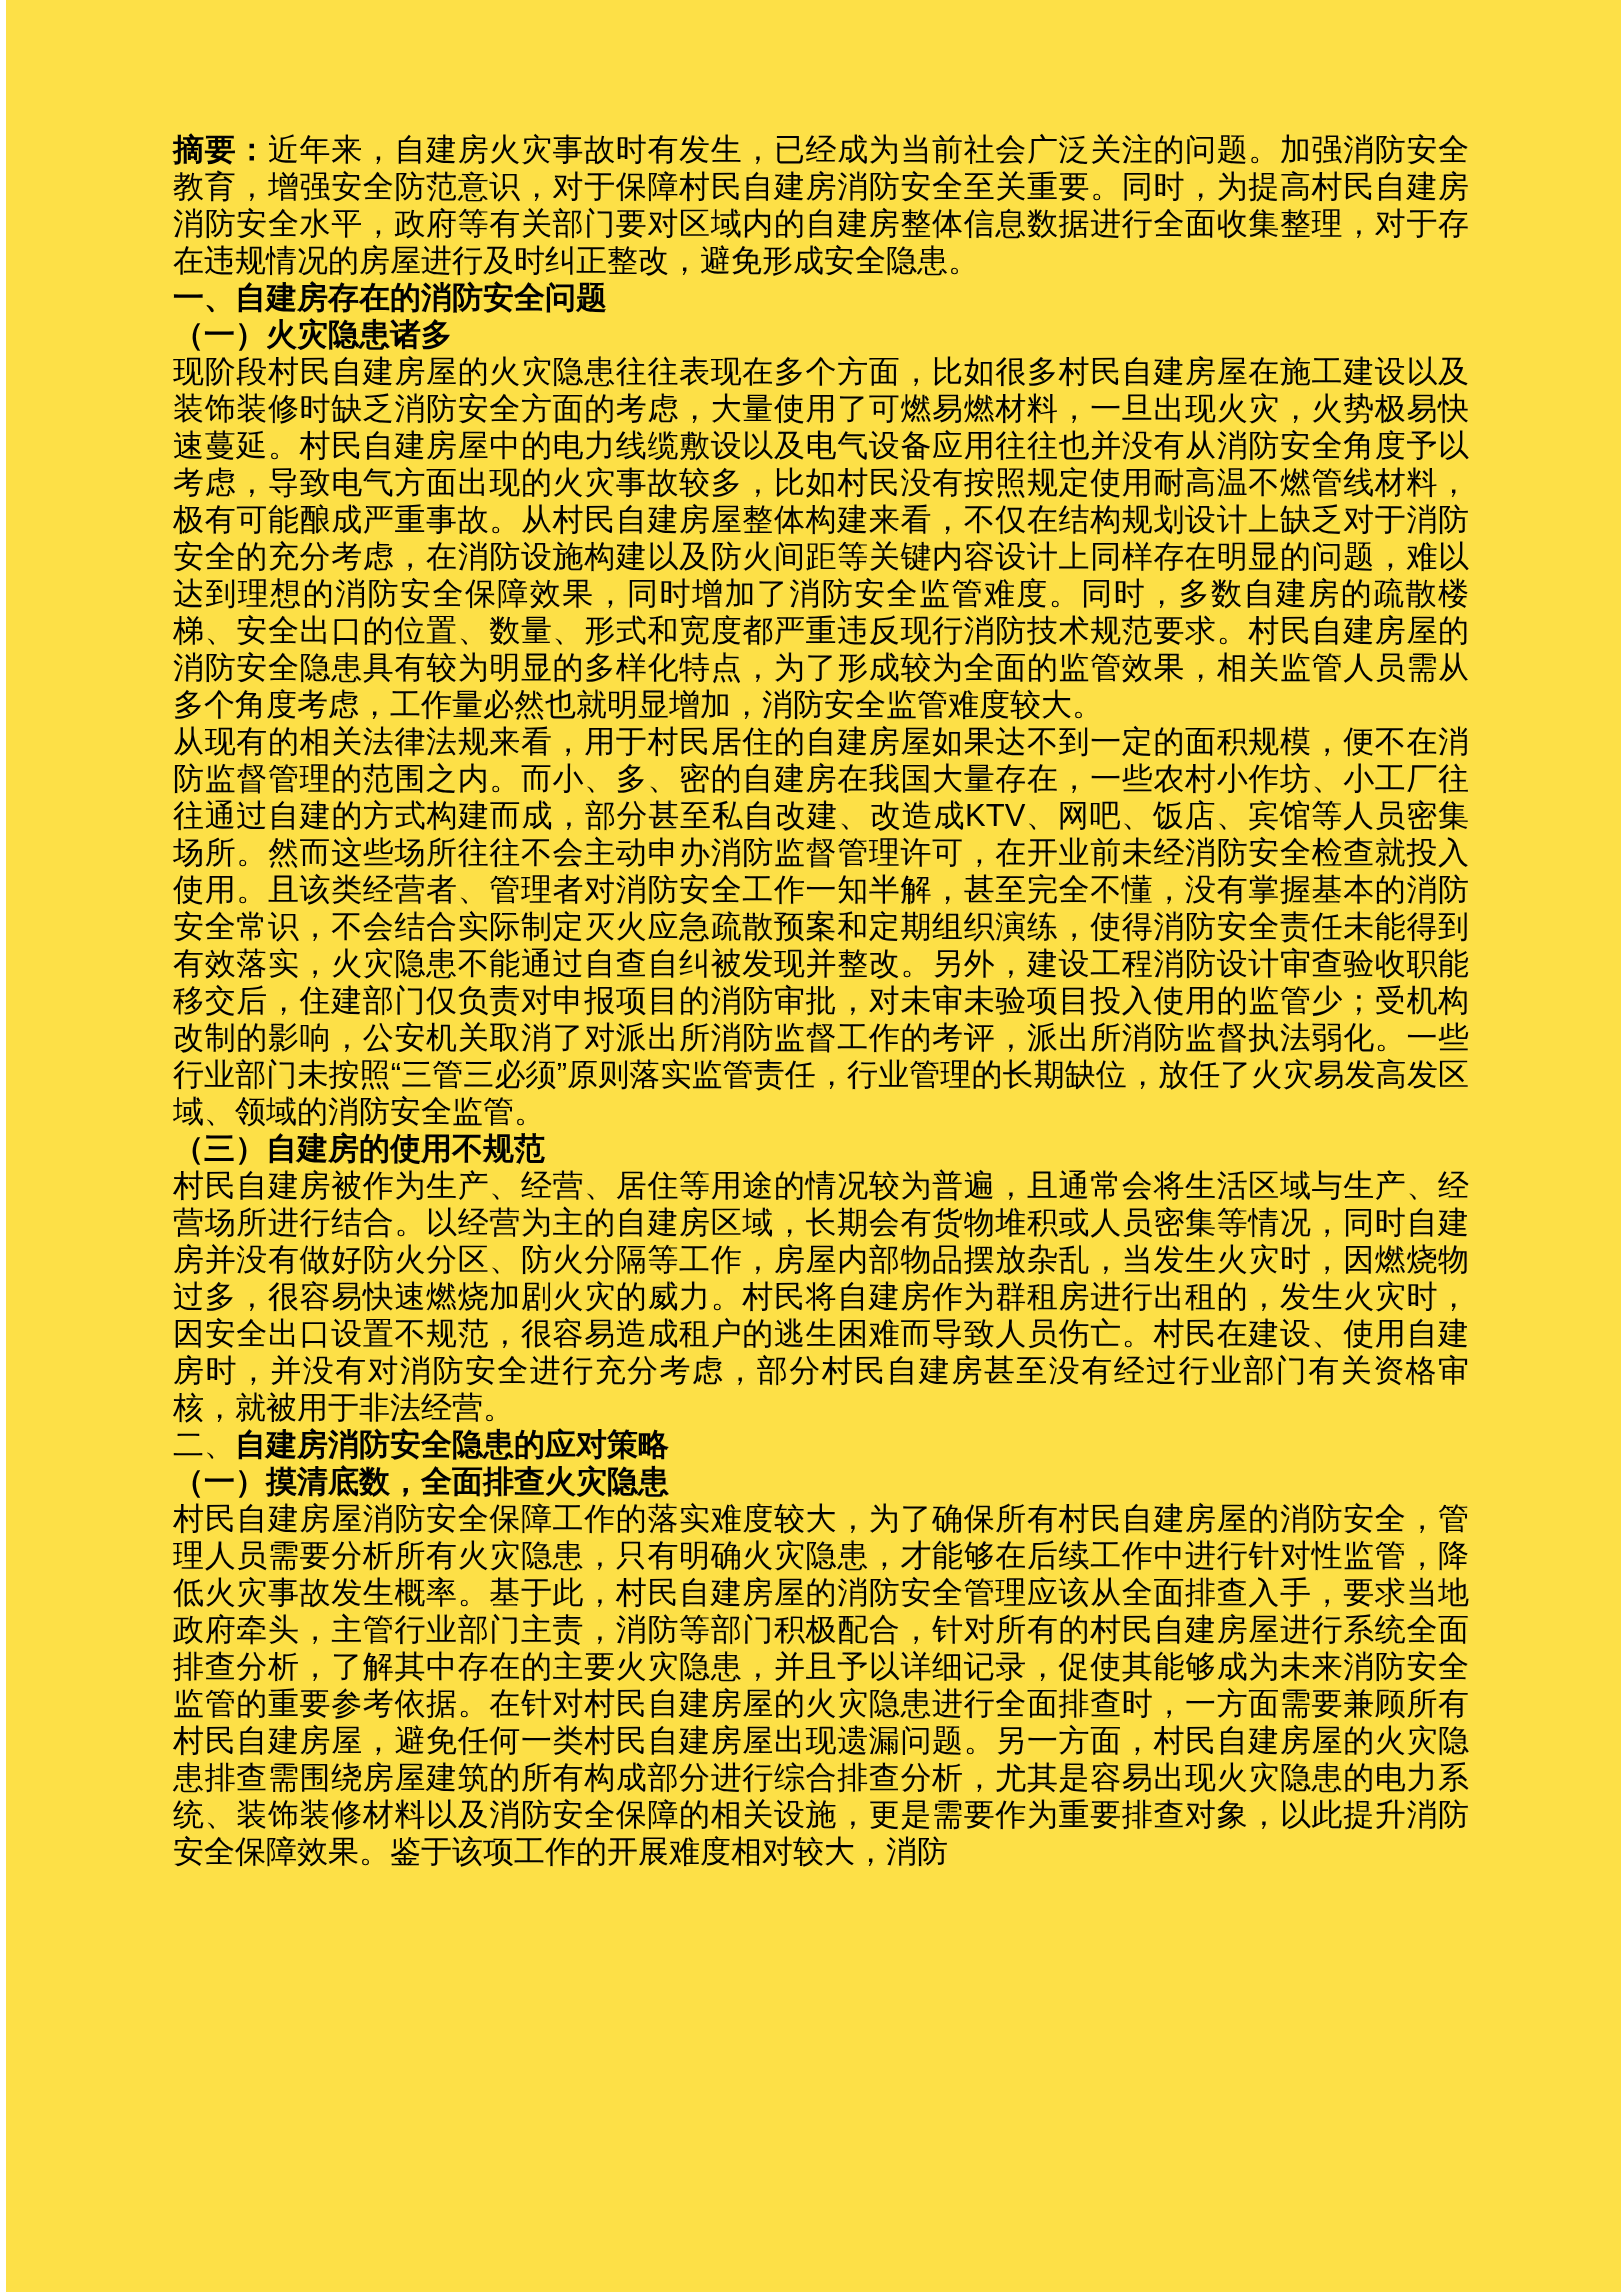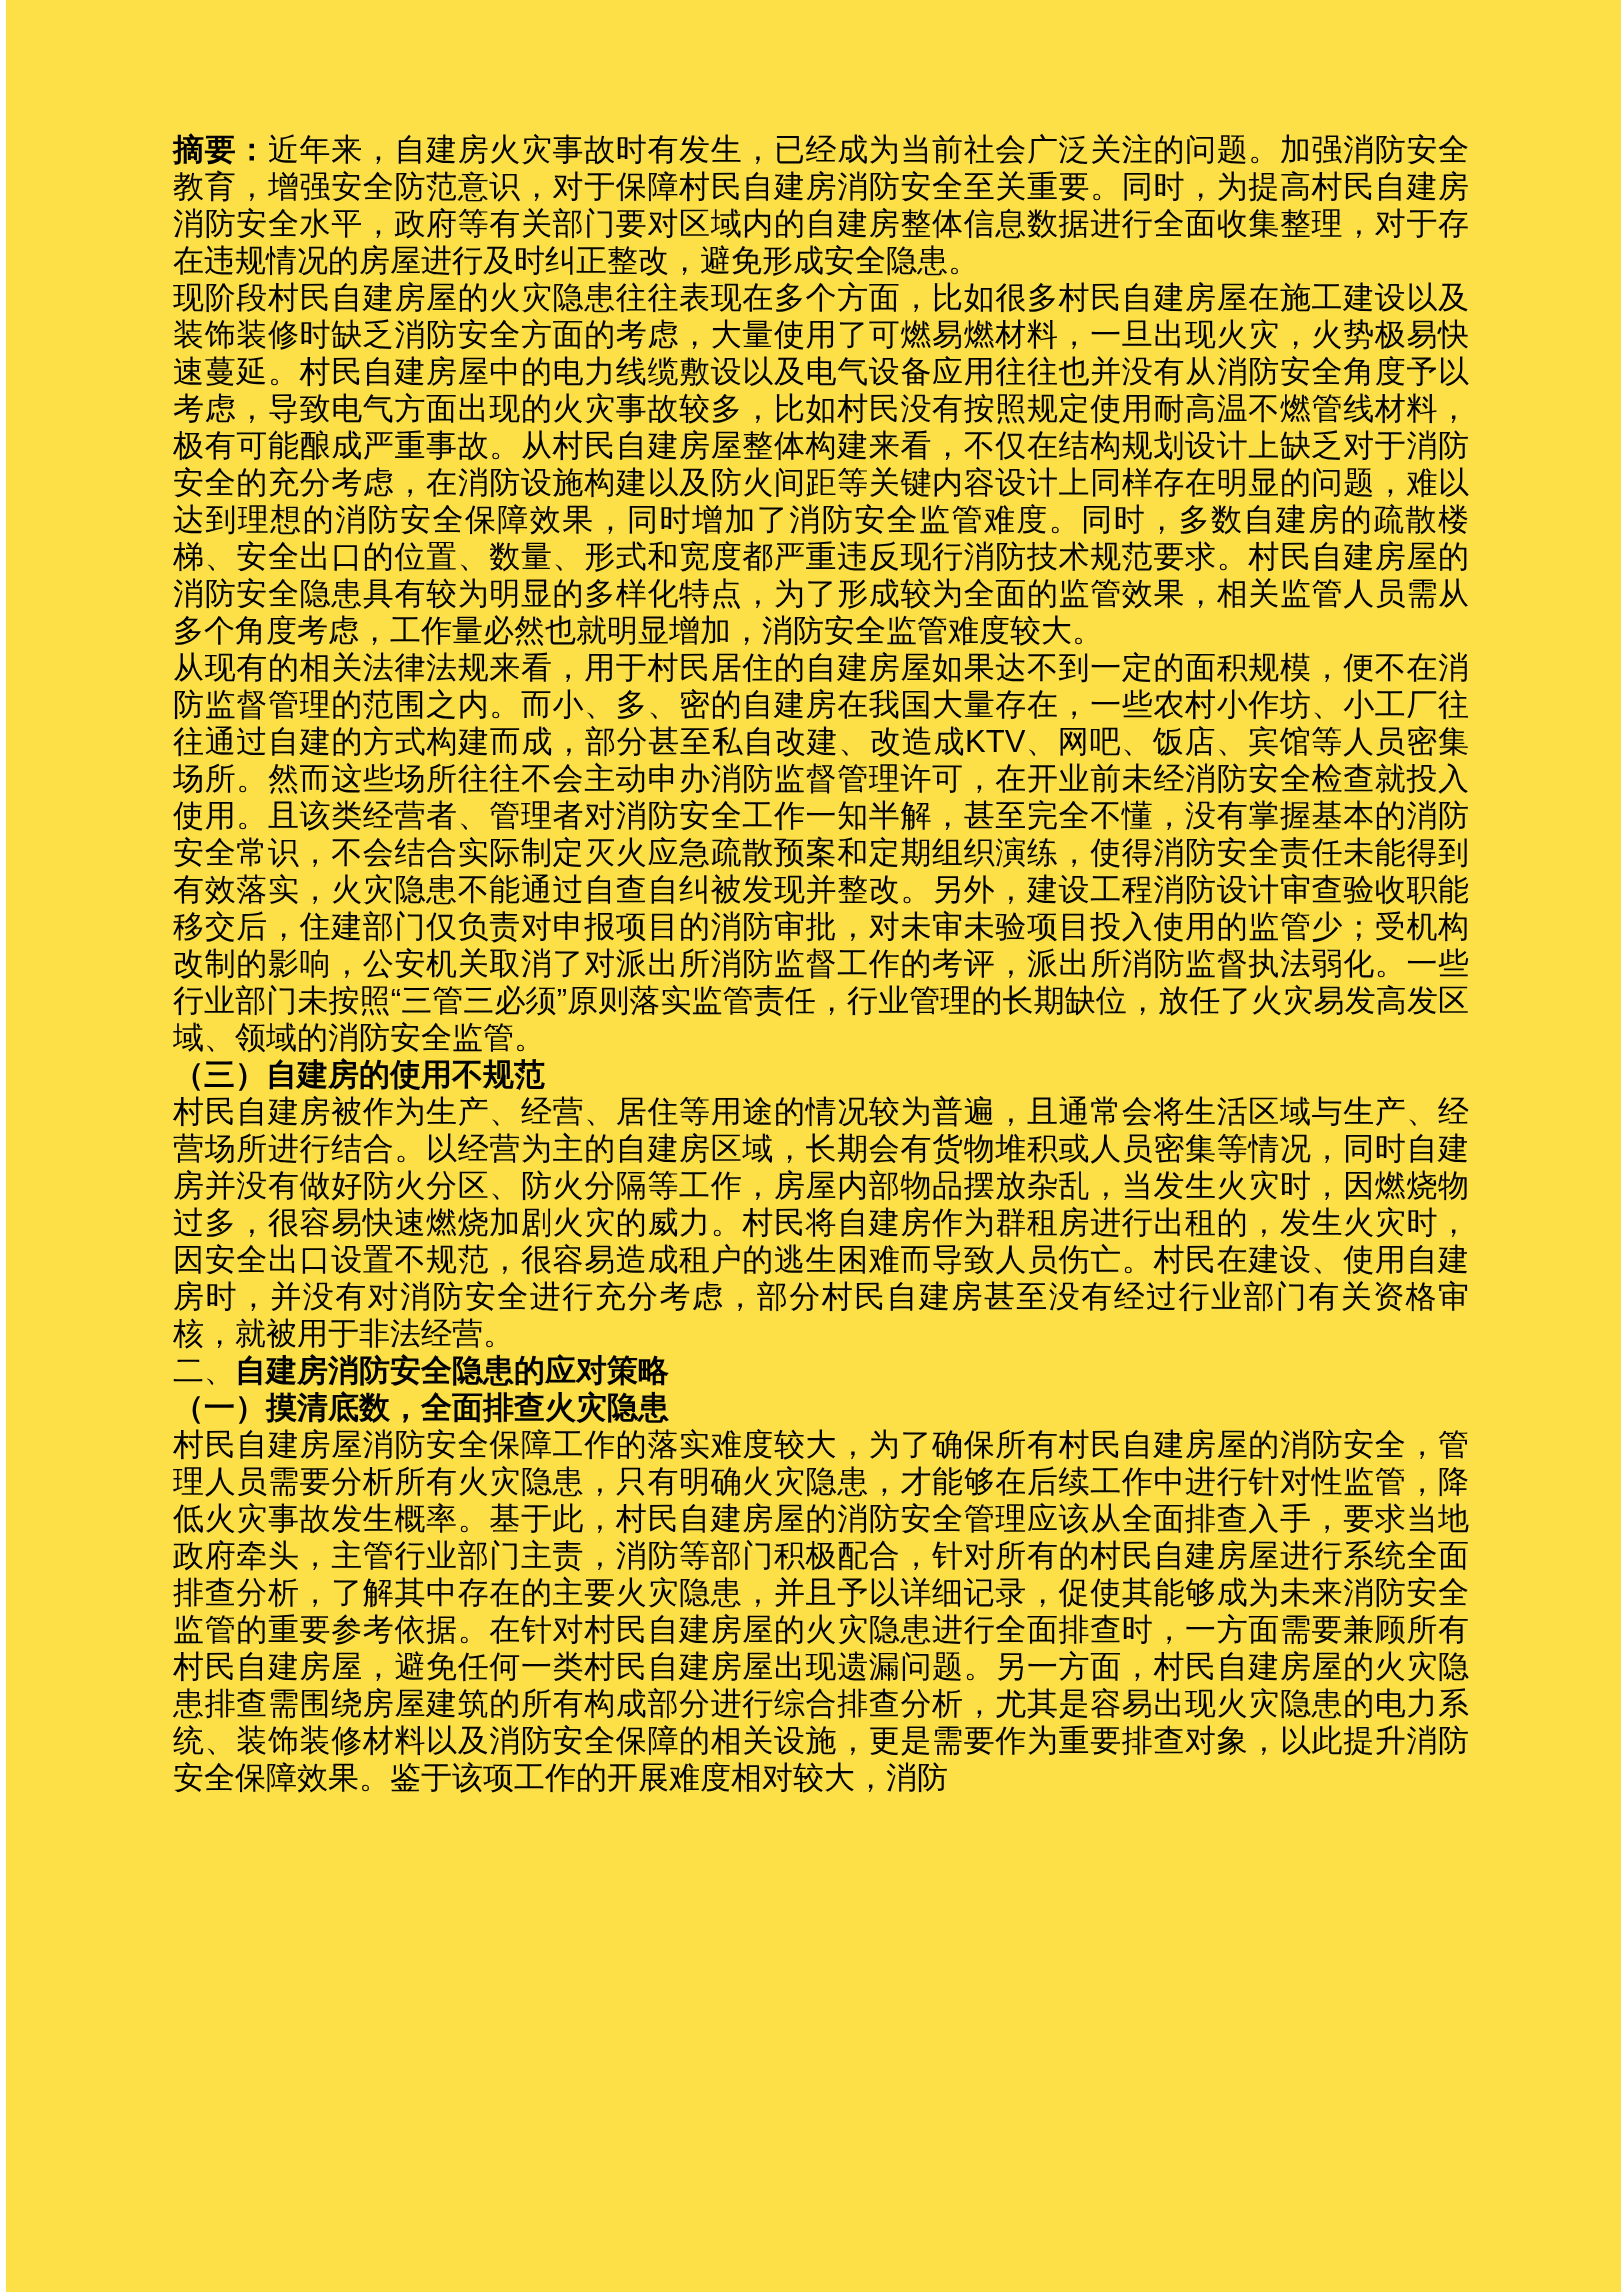--- a/index.html
+++ b/index.html
@@ -40,20 +40,22 @@
   .b {
     font-weight: bold;
   }
 </style>
 </head>
 <body>
 
 <div class="page">
   <div class="content">
       <p class="block"><span class="b">摘要：</span><span>近年来，自建房火灾事故时有发生，已经成为当前社会广泛关注的问题。加强消防安全教育，增强安全防范意识，对于保障村民自建房消防安全至关重要。同时，为提高村民自建房消防安全水平，政府等有关部门要对区域内的自建房整体信息数据进行全面收集整理，对于存在违规情况的房屋进行及时纠正整改，避免形成安全隐患。</span></p>
+      <p class="block"><span class="b">一、自建房存在的消防安全问题</span></p>
+      <p class="block"><span class="b">（一）火灾隐患诸多</span></p>
       <p class="block"><span>现阶段村民自建房屋的火灾隐患往往表现在多个方面，比如很多村民自建房屋在施工建设以及装饰装修时缺乏消防安全方面的考虑，大量使用了可燃易燃材料，一旦出现火灾，火势极易快速蔓延。村民自建房屋中的电力线缆敷设以及电气设备应用往往也并没有从消防安全角度予以考虑，导致电气方面出现的火灾事故较多，比如村民没有按照规定使用耐高温不燃管线材料，极有可能酿成严重事故。从村民自建房屋整体构建来看，不仅在结构规划设计上缺乏对于消防安全的充分考虑，在消防设施构建以及防火间距等关键内容设计上同样存在明显的问题，难以达到理想的消防安全保障效果，同时增加了消防安全监管难度。同时，多数自建房的疏散楼梯、安全出口的位置、数量、形式和宽度都严重违反现行消防技术规范要求。村民自建房屋的消防安全隐患具有较为明显的多样化特点，为了形成较为全面的监管效果，相关监管人员需从多个角度考虑，工作量必然也就明显增加，消防安全监管难度较大。</span></p>
       <p class="block"><span>从现有的相关法律法规来看，用于村民居住的自建房屋如果达不到一定的面积规模，便不在消防监督管理的范围之内。而小、多、密的自建房在我国大量存在，一些农村小作坊、小工厂往往通过自建的方式构建而成，部分甚至私自改建、改造成KTV、网吧、饭店、宾馆等人员密集场所。然而这些场所往往不会主动申办消防监督管理许可，在开业前未经消防安全检查就投入使用。且该类经营者、管理者对消防安全工作一知半解，甚至完全不懂，没有掌握基本的消防安全常识，不会结合实际制定灭火应急疏散预案和定期组织演练，使得消防安全责任未能得到有效落实，火灾隐患不能通过自查自纠被发现并整改。另外，建设工程消防设计审查验收职能移交后，住建部门仅负责对申报项目的消防审批，对未审未验项目投入使用的监管少；受机构改制的影响，公安机关取消了对派出所消防监督工作的考评，派出所消防监督执法弱化。一些行业部门未按照“三管三必须”原则落实监管责任，行业管理的长期缺位，放任了火灾易发高发区域、领域的消防安全监管。</span></p>
       <p class="block"><span class="b">（三）自建房的使用不规范</span></p>
       <p class="block"><span>村民自建房被作为生产、经营、居住等用途的情况较为普遍，且通常会将生活区域与生产、经营场所进行结合。以经营为主的自建房区域，长期会有货物堆积或人员密集等情况，同时自建房并没有做好防火分区、防火分隔等工作，房屋内部物品摆放杂乱，当发生火灾时，因燃烧物过多，很容易快速燃烧加剧火灾的威力。村民将自建房作为群租房进行出租的，发生火灾时，因安全出口设置不规范，很容易造成租户的逃生困难而导致人员伤亡。村民在建设、使用自建房时，并没有对消防安全进行充分考虑，部分村民自建房甚至没有经过行业部门有关资格审核，就被用于非法经营。</span></p>
       <p class="block"><span>二、</span><span class="b">自建房消防安全隐患的应对策略</span></p>
       <p class="block"><span class="b">（一）摸清底数，全面排查火灾隐患</span></p>
       <p class="block"><span>村民自建房屋消防安全保障工作的落实难度较大，为了确保所有村民自建房屋的消防安全，管理人员需要分析所有火灾隐患，只有明确火灾隐患，才能够在后续工作中进行针对性监管，降低火灾事故发生概率。基于此，村民自建房屋的消防安全管理应该从全面排查入手，要求当地政府牵头，主管行业部门主责，消防等部门积极配合，针对所有的村民自建房屋进行系统全面排查分析，了解其中存在的主要火灾隐患，并且予以详细记录，促使其能够成为未来消防安全监管的重要参考依据。在针对村民自建房屋的火灾隐患进行全面排查时，一方面需要兼顾所有村民自建房屋，避免任何一类村民自建房屋出现遗漏问题。另一方面，村民自建房屋的火灾隐患排查需围绕房屋建筑的所有构成部分进行综合排查分析，尤其是容易出现火灾隐患的电力系统、装饰装修材料以及消防安全保障的相关设施，更是需要作为重要排查对象，以此提升消防安全保障效果。鉴于该项工作的开展难度相对较大，消防</span></p>
     </div>
 </div>
 

